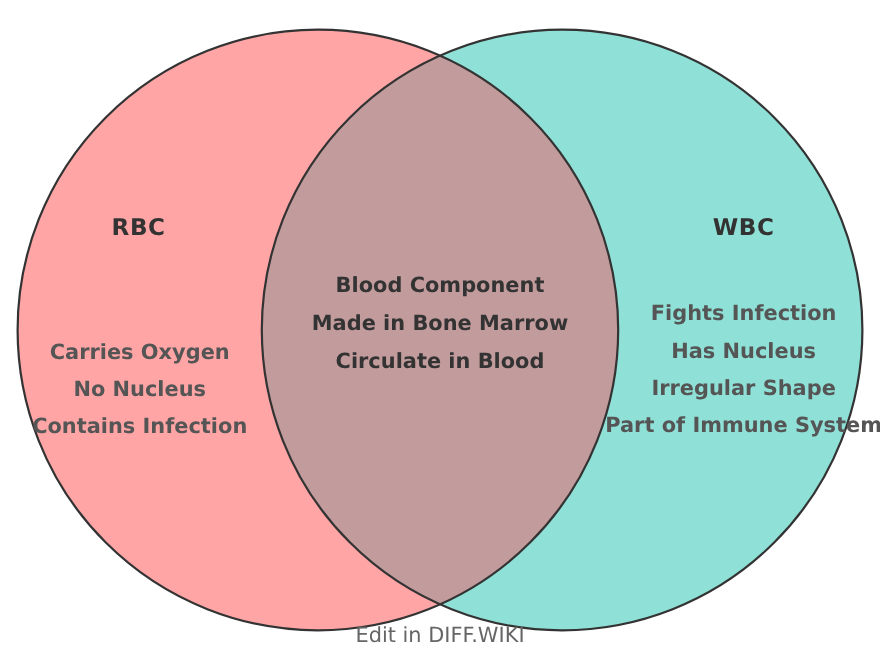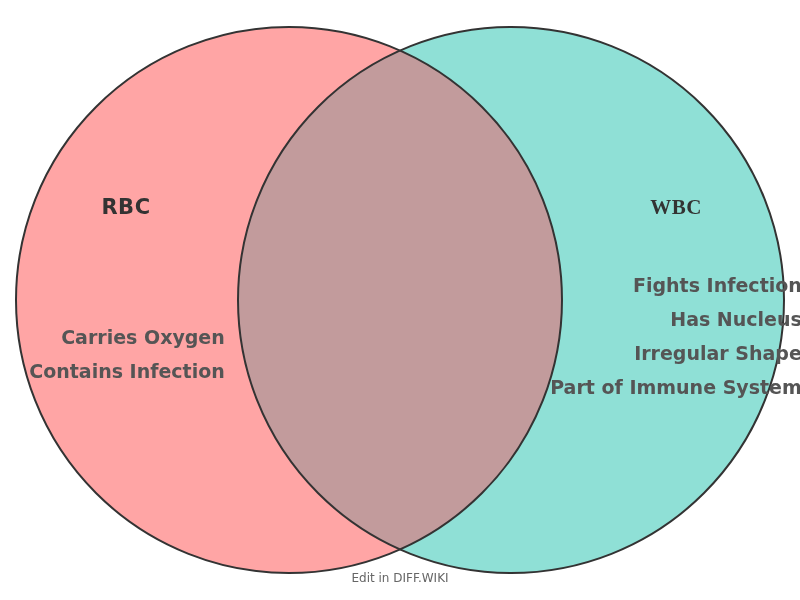--- a/index.html
+++ b/index.html
@@ -8,21 +8,21 @@
     width: 800px;
     height: 600px;
     overflow: hidden;
     background: #ffffff;
     font-family: "DejaVu Sans", "Liberation Sans", sans-serif;
   }
   .stage svg { position: absolute; left: 0; top: 0; }
   .overlay {
     position: absolute;
     transform: translate(-50%, -50%);
-    text-align: right;
+    text-align: center;
     white-space: nowrap;
   }
   .set-title {
     font-size: 21px;
     font-weight: bold;
     color: #333333;
     letter-spacing: 0.5px;
   }
   .item-list {
     font-size: 19px;
@@ -30,21 +30,21 @@
     color: #555555;
     line-height: 34px;
   }
   .center-list {
     font-size: 19px;
     font-weight: bold;
     color: #333333;
     line-height: 34.5px;
   }
   .footer-note {
-    font-size: 12px;
+    font-size: 19px;
     font-weight: normal;
     color: #666666;
   }
 </style>
 </head>
 <body>
 
 <div class="stage">
 
   <svg width="800" height="600" viewBox="0 0 800 600">
@@ -62,27 +62,33 @@
       <circle cx="511" cy="300" r="273" fill="#C29B9C"></circle>
     </g>
 
     <circle cx="289" cy="300" r="273" fill="none" stroke-width="2" stroke="#333333"></circle>
 
     <circle cx="511" cy="300" r="273" fill="none" stroke-width="2" stroke="#333333"></circle>
   </svg>
 
   <div class="overlay set-title" style="left:126px; top:207px;">RBC</div>
 
-  <div class="overlay set-title" style="left:676px; top:207px;font-family:Liberation Serif, serif;">WBC</div>
+  <div class="overlay set-title" style="left:676px; top:207px;">WBC</div>
 
   <div class="overlay item-list" style="left:127px; top:354px;">
     <div>Carries Oxygen</div>
+    <div>No Nucleus</div>
     <div>Contains Infection</div>
   </div>
 
+  <div class="overlay center-list" style="left:400px; top:294px;">
+    <div>Blood Component</div>
+    <div>Made in Bone Marrow</div>
+    <div>Circulate in Blood</div>
+  </div>
 
   <div class="overlay item-list" style="left:676px; top:336px;">
     <div>Fights Infection</div>
     <div>Has Nucleus</div>
     <div>Irregular Shape</div>
     <div>Part of Immune System</div>
   </div>
 
   <div class="overlay footer-note" style="left:400px; top:578px;">Edit in DIFF.WIKI</div>
 

